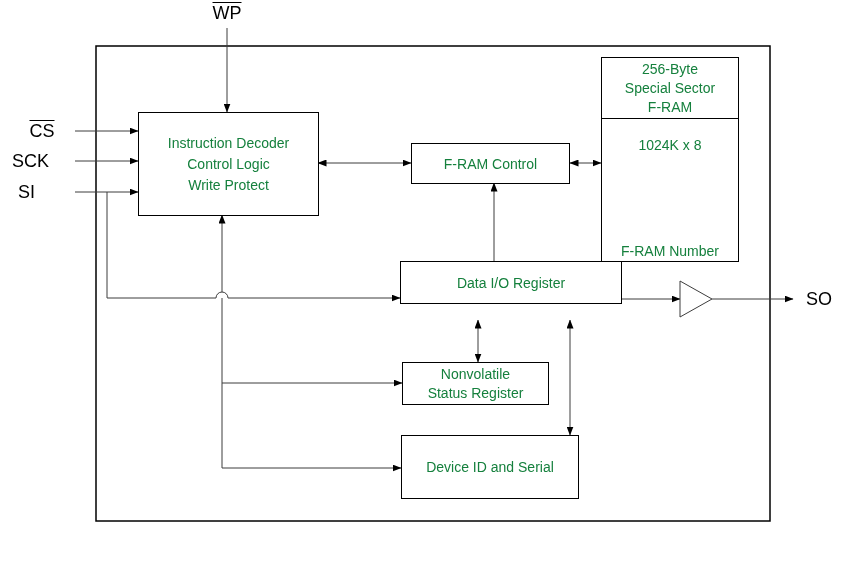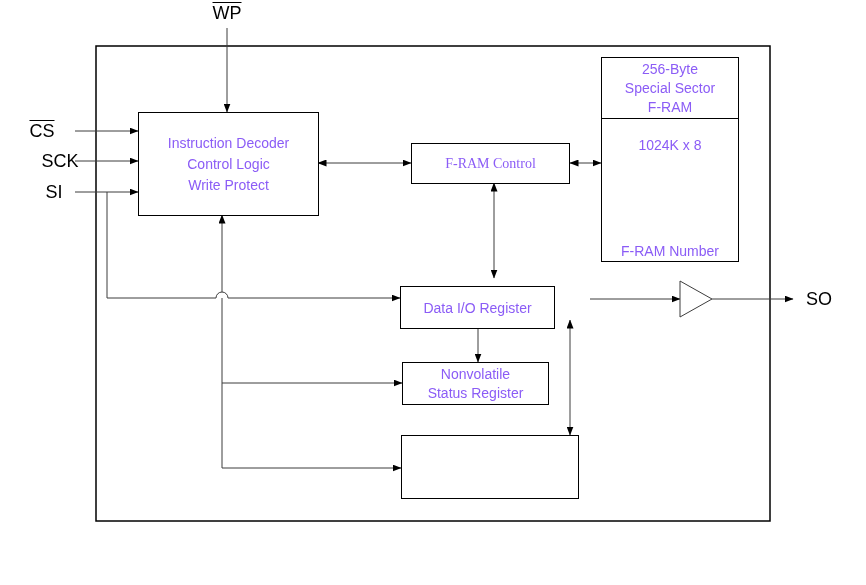--- a/index.html
+++ b/index.html
@@ -28,41 +28,41 @@
     box-sizing: border-box;
     background: #ffffff;
     border: 1.5px solid #000000;
     display: flex;
     flex-direction: column;
     align-items: center;
     justify-content: center;
     text-align: center;
     font-size: 14px;
     line-height: 20px;
-    color: #8b5cf6;
+    color: #15803d;
   }
   .block span { display: block; }
   #blk-decoder      { left:138px; top:112px; width:181px; height:104px; line-height:21px; }
-  #blk-fram-control { left:411px; top:143px; width:159px; height:41px;font-family:Liberation Serif, serif;  }
+  #blk-fram-control { left:411px; top:143px; width:159px; height:41px;  }
   #blk-special      { left:601px; top:57px;  width:138px; height:63px;  line-height:19px; }
   #blk-array        { left:601px; top:118px; width:138px; height:144px; justify-content:space-between; padding-top:16px; }
-  #blk-dataio       { left:400px; top:286px; width:155px; height:43px;  }
+  #blk-dataio       { left:400px; top:261px; width:222px; height:43px;  }
   #blk-status       { left:402px; top:362px; width:147px; height:43px;  line-height:19px; }
   #blk-deviceid     { left:401px; top:435px; width:178px; height:64px;  }
   .pin {
     position: absolute;
     font-size: 18px;
     line-height: 18px;
     color: #000000;
     white-space: nowrap;
   }
   #pin-wp  { left:199px; top:4px;   width:56px; text-align:center; }
   #pin-cs  { left:18px;  top:122px; width:48px; text-align:center;  }
-  #pin-sck { left:36px;  top:152px; width:48px; text-align:center;  }
-  #pin-si  { left:30px;  top:183px; width:48px; text-align:center;  }
+  #pin-sck { left:12px;  top:152px; width:48px; text-align:left;  }
+  #pin-si  { left:18px;  top:183px; width:48px; text-align:left;  }
   #pin-so  { left:806px; top:290px; }
   .ol { text-decoration: overline; }
 </style>
 </head>
 <body>
 
 <div class="stage">
 
   <svg class="wires" viewBox="0 0 866 585" xmlns="http://www.w3.org/2000/svg">
     <defs>
@@ -134,15 +134,16 @@
   <div class="block" id="blk-dataio">
     <span>Data I/O Register</span>
   </div>
 
   <div class="block" id="blk-status">
     <span>Nonvolatile</span>
     <span>Status Register</span>
   </div>
 
   <div class="block" id="blk-deviceid">
+    <span>Device ID and Serial</span>
   </div>
 
 </div>
 
 </body></html>

